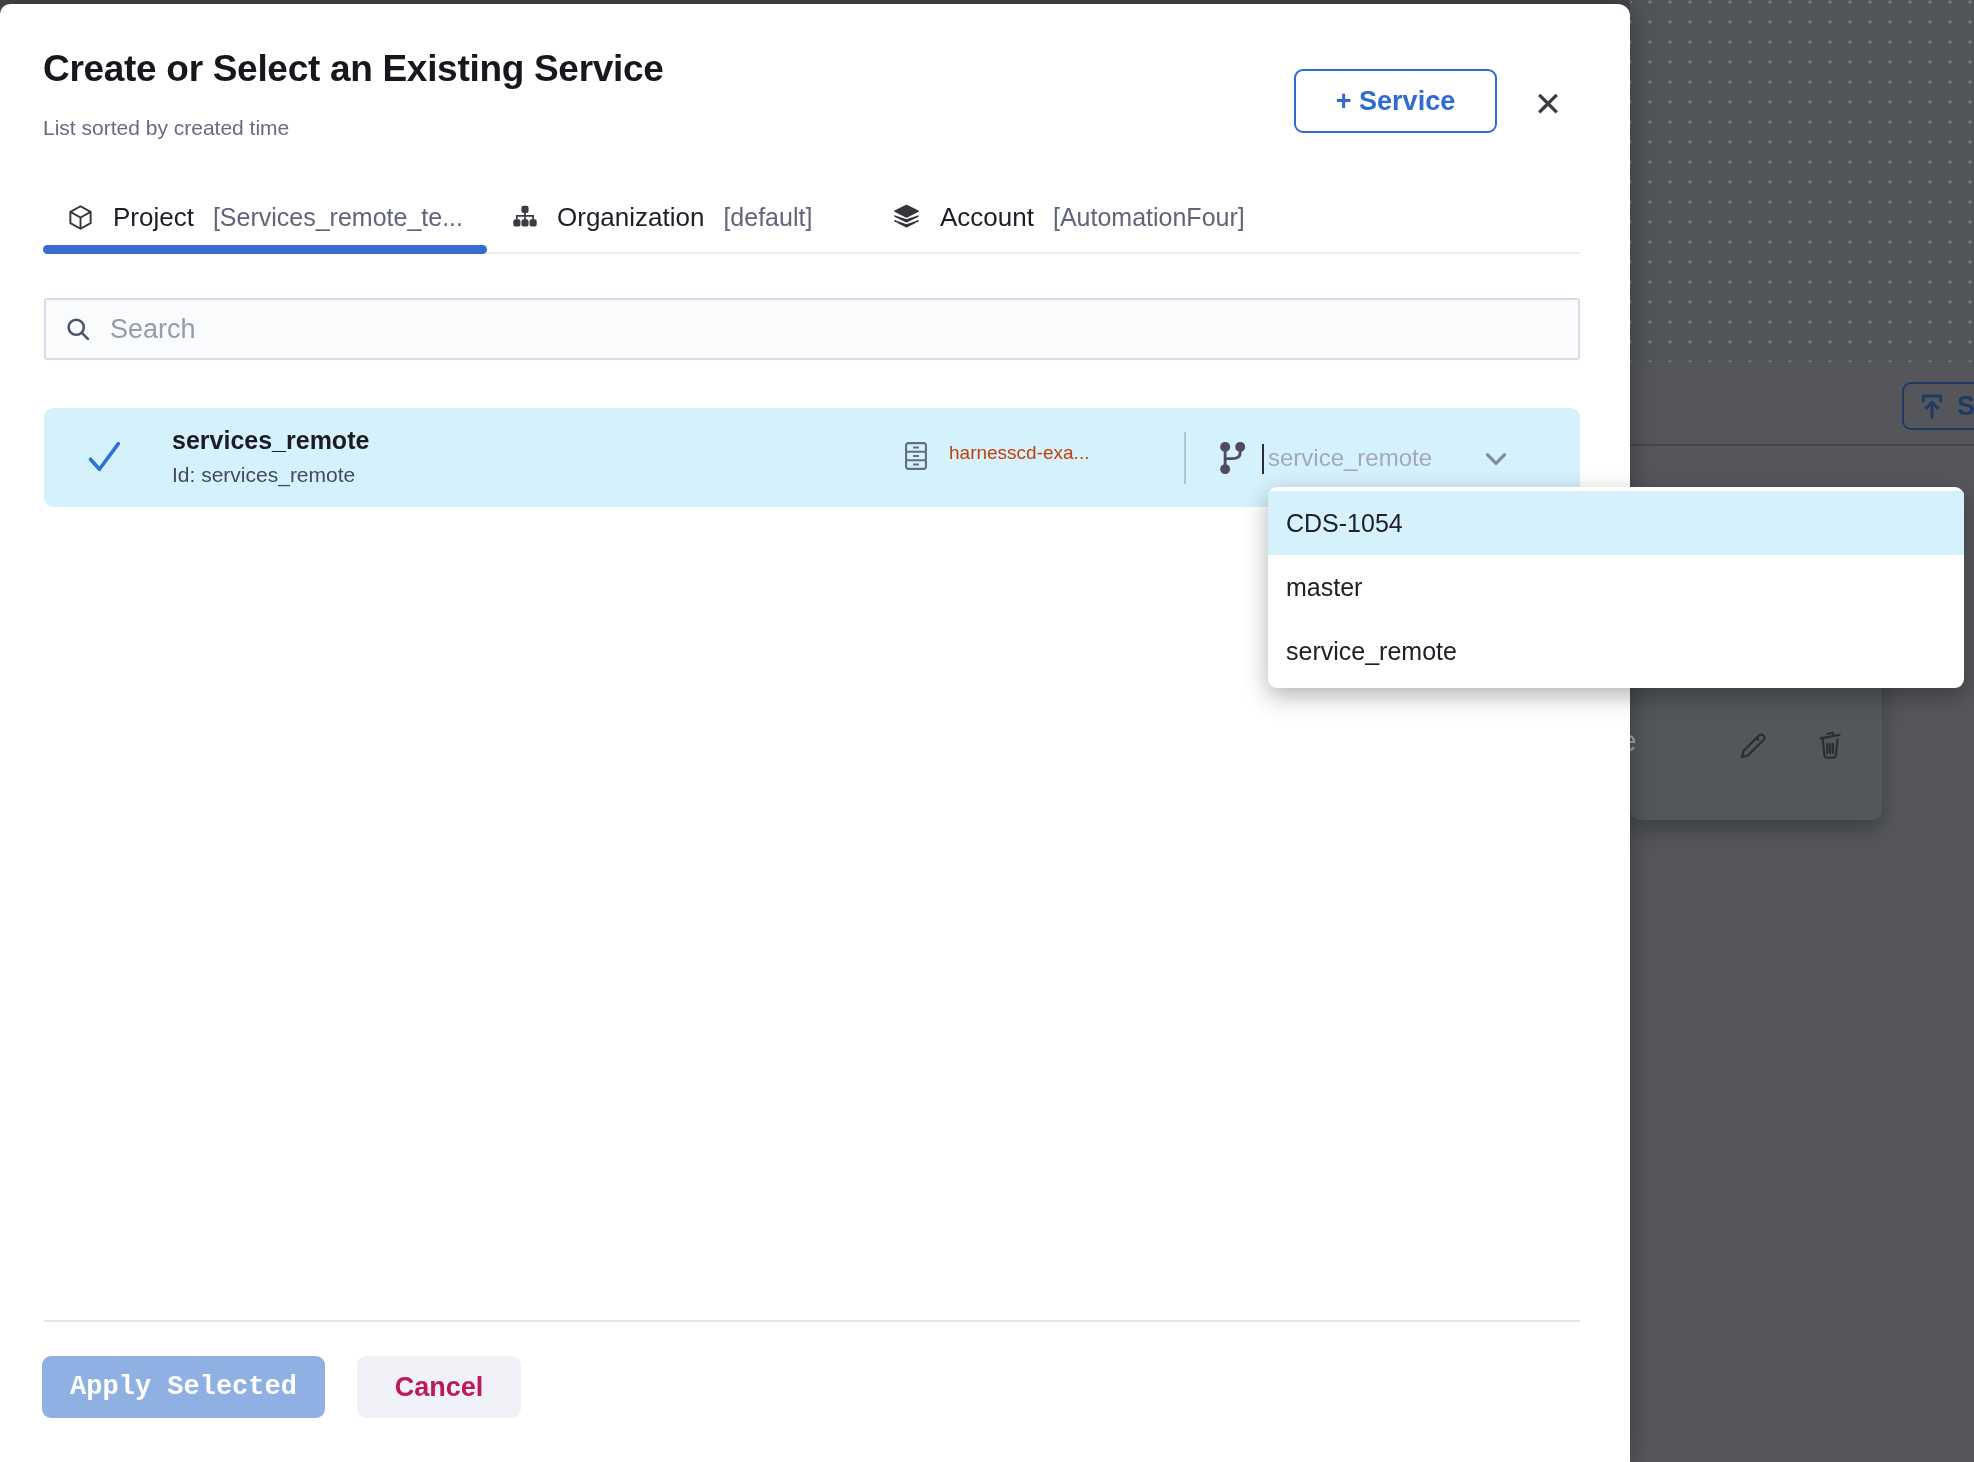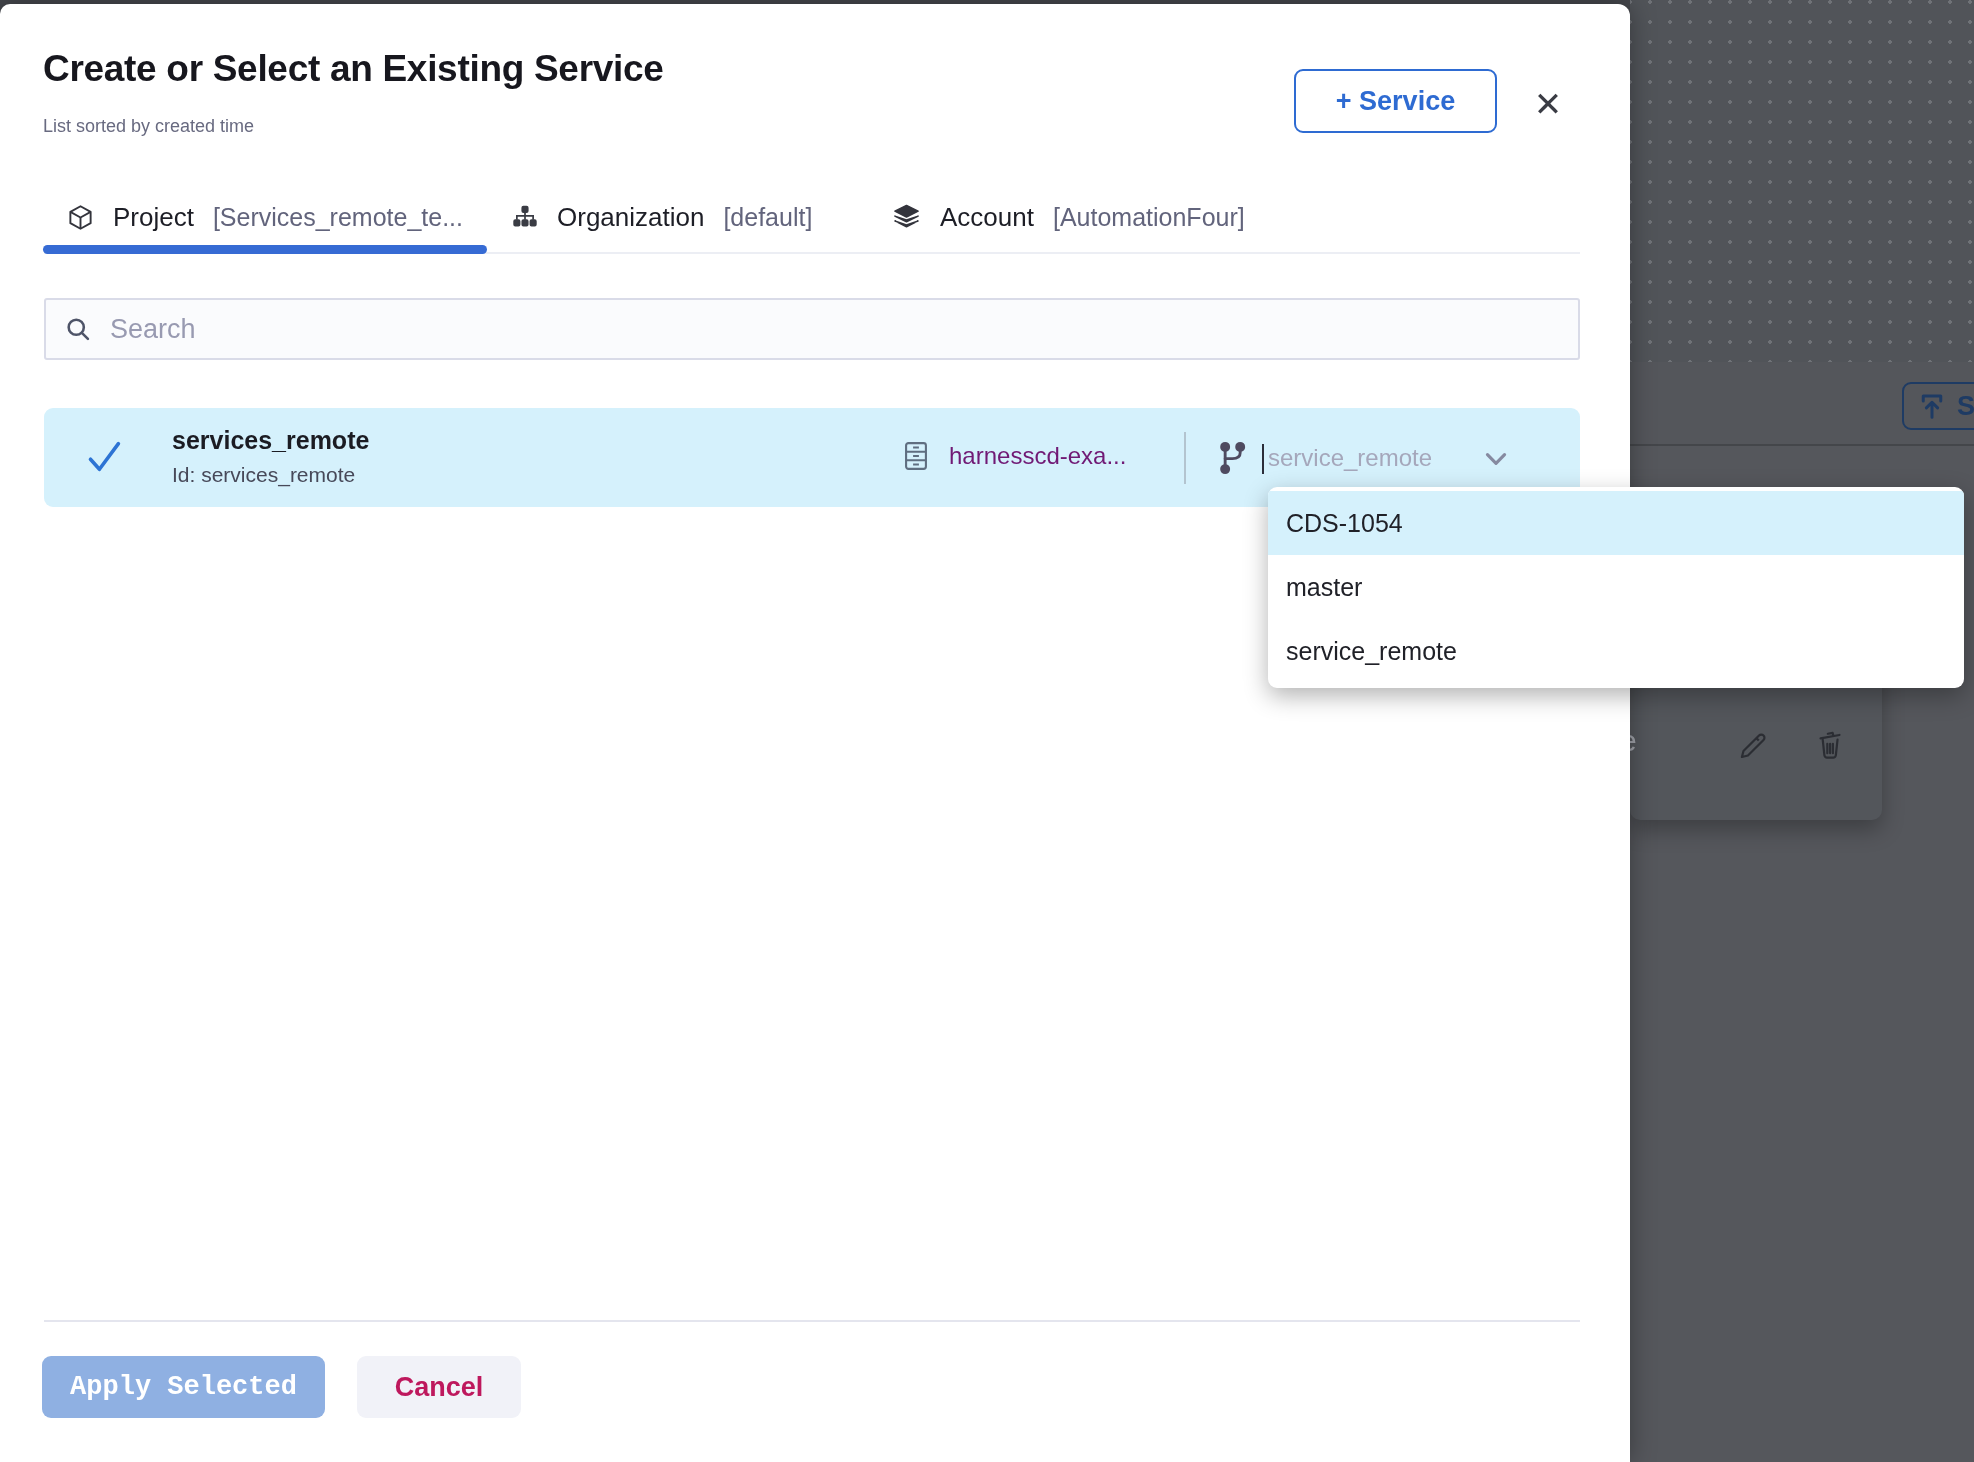--- a/index.html
+++ b/index.html
@@ -25,21 +25,21 @@
   .bg-icon { position:absolute; width:34px; height:34px; }
   .bg-pencil { left:104px; top:726px; }
   .bg-trash { left:183px; top:725px; }
 
   
   .modal { position:absolute; left:0; top:4px; width:1630px; height:1458px;
     background:#ffffff; border-radius:10px 12px 0 0; z-index:10;
     box-shadow:0 0 26px rgba(0,0,0,0.35); }
   .title { position:absolute; left:43px; top:44px; font-size:37px; font-weight:bold;
     color:#17171e; letter-spacing:-0.3px; }
-  .subtitle { position:absolute; left:43px; top:112px; font-size:18px; color:#686a80; }
+  .subtitle { position:absolute; left:43px; top:112px; font-size:21px; color:#686a80; }
   .new-service-btn { position:absolute; left:1294px; top:65px; width:203px; height:64px;
     border:2.5px solid #2e6bd2; border-radius:9px; background:#fff; color:#2e6bd2;
     font-size:27px; font-weight:bold; display:flex; align-items:center; justify-content:center; cursor:pointer; }
   .close-btn { position:absolute; left:1524px; top:76px; width:48px; height:48px;
     display:flex; align-items:center; justify-content:center; cursor:pointer; }
 
   
   .tabs-line { position:absolute; left:44px; top:248px; width:1536px; height:2px; background:#eceef4; }
   .tab { position:absolute; top:184px; height:58px; display:flex; align-items:center; gap:19px; cursor:pointer; }
   .tab-project { left:43px; width:444px; justify-content:center; }
@@ -58,21 +58,21 @@
     font-size:27px; color:#30323f; font-family:inherit; }
   .search-box input::placeholder { color:#989ab1; }
 
   
   .service-row { position:absolute; left:44px; top:404px; width:1536px; height:99px;
     background:#d5f1fc; border-radius:9px; cursor:pointer; }
   .row-check { position:absolute; left:42px; top:31px; width:38px; height:36px; }
   .row-name { position:absolute; left:128px; top:18px; font-size:25px; font-weight:bold; color:#1b1c23;text-align:center; }
   .row-id { position:absolute; left:128px; top:55px; font-size:21px; color:#474959; }
   .row-repo-icon { position:absolute; left:858px; top:32px; width:28px; height:32px; }
-  .row-repo-text { position:absolute; left:905px; top:34px; font-size:24px; color:#701a75; }
+  .row-repo-text { position:absolute; left:905px; top:34px; font-size:19px; color:#c2410c; }
   .row-divider { position:absolute; left:1140px; top:24px; width:2px; height:52px; background:#b3c4cf; }
   .row-branch-icon { position:absolute; left:1173px; top:33px; width:32px; height:34px; }
   .row-caret { position:absolute; left:1218px; top:36px; width:2px; height:30px; background:#2b2d39; }
   .row-branch-field { position:absolute; left:1224px; top:36px; width:210px; font-size:24px;
     color:#a5a7bb; cursor:text; white-space:nowrap; }
   .row-chevron { position:absolute; left:1441px; top:43px; width:22px; height:16px; cursor:pointer; }
 
   
   .footer-line { position:absolute; left:44px; top:1316px; width:1536px; height:2px; background:#e4e5ee; }
   .apply-btn { position:absolute; left:42px; top:1352px; width:283px; height:62px;

